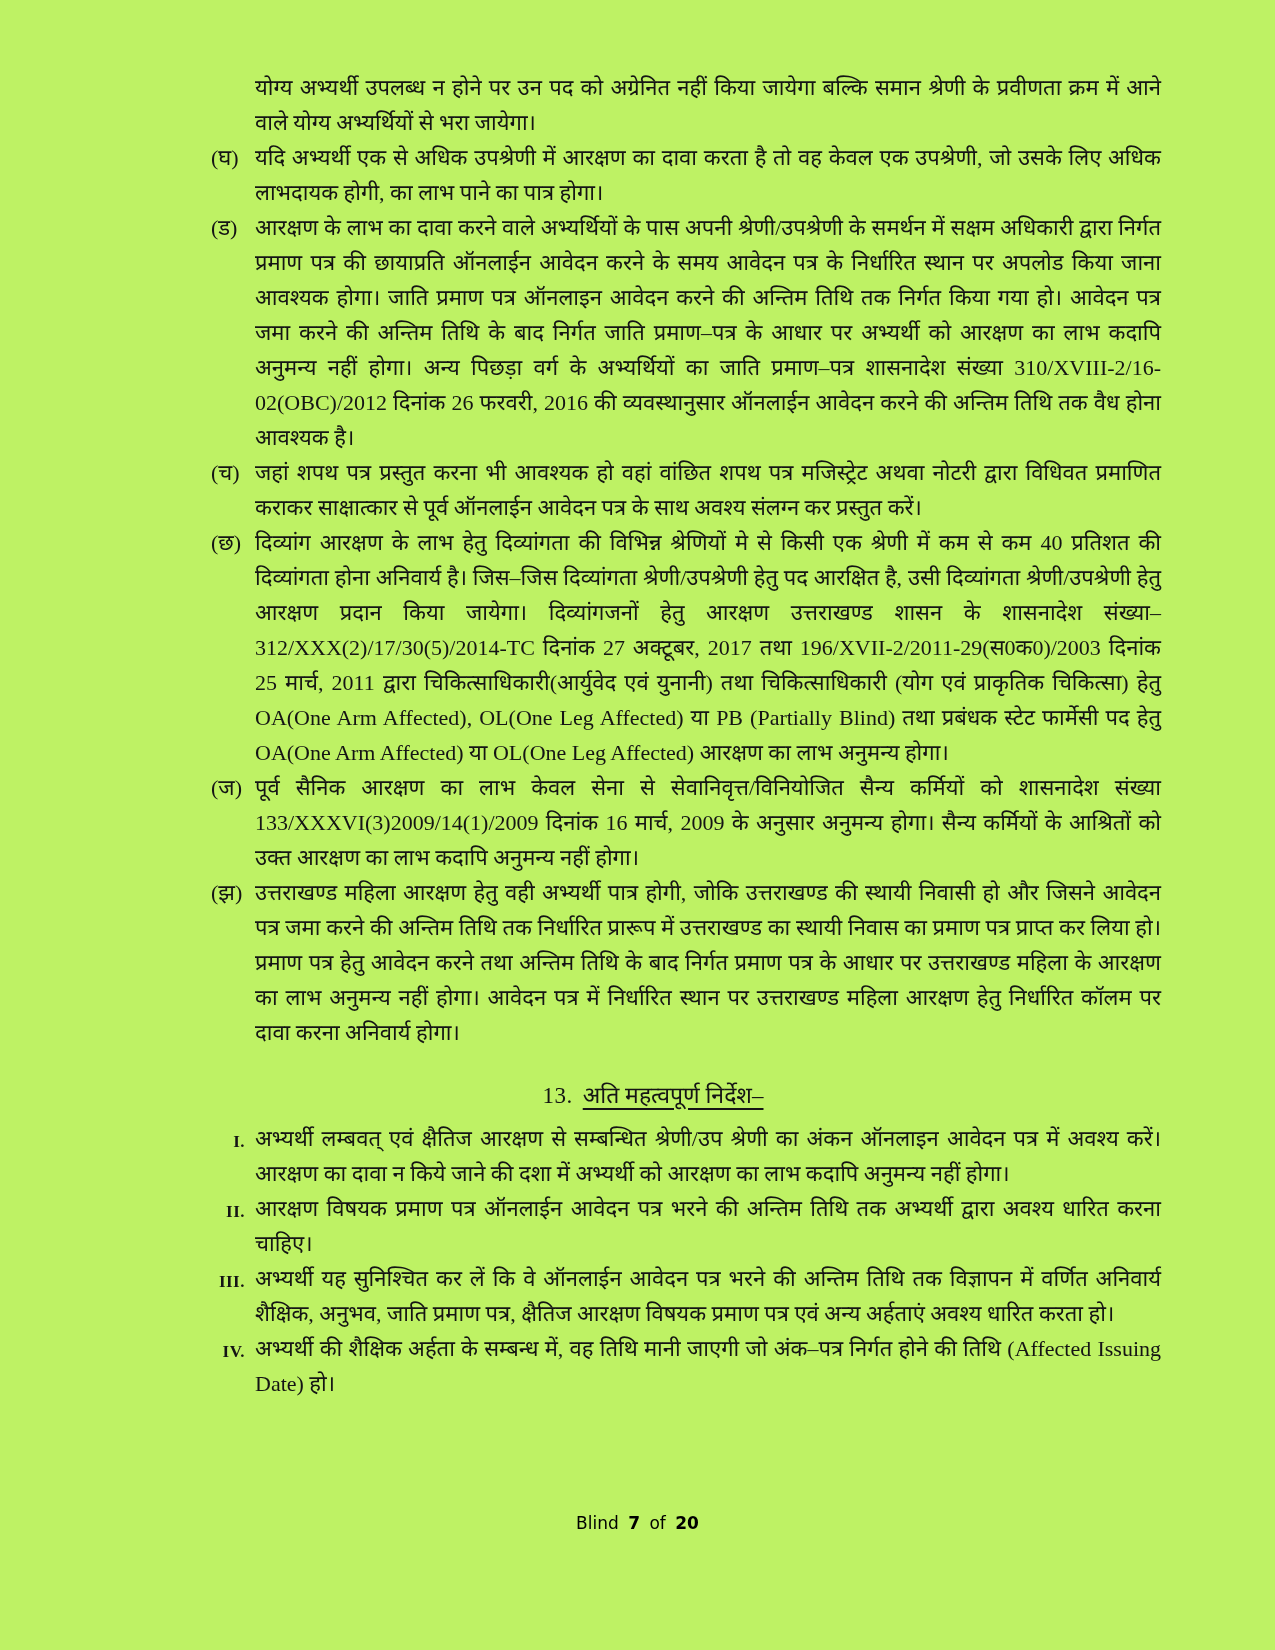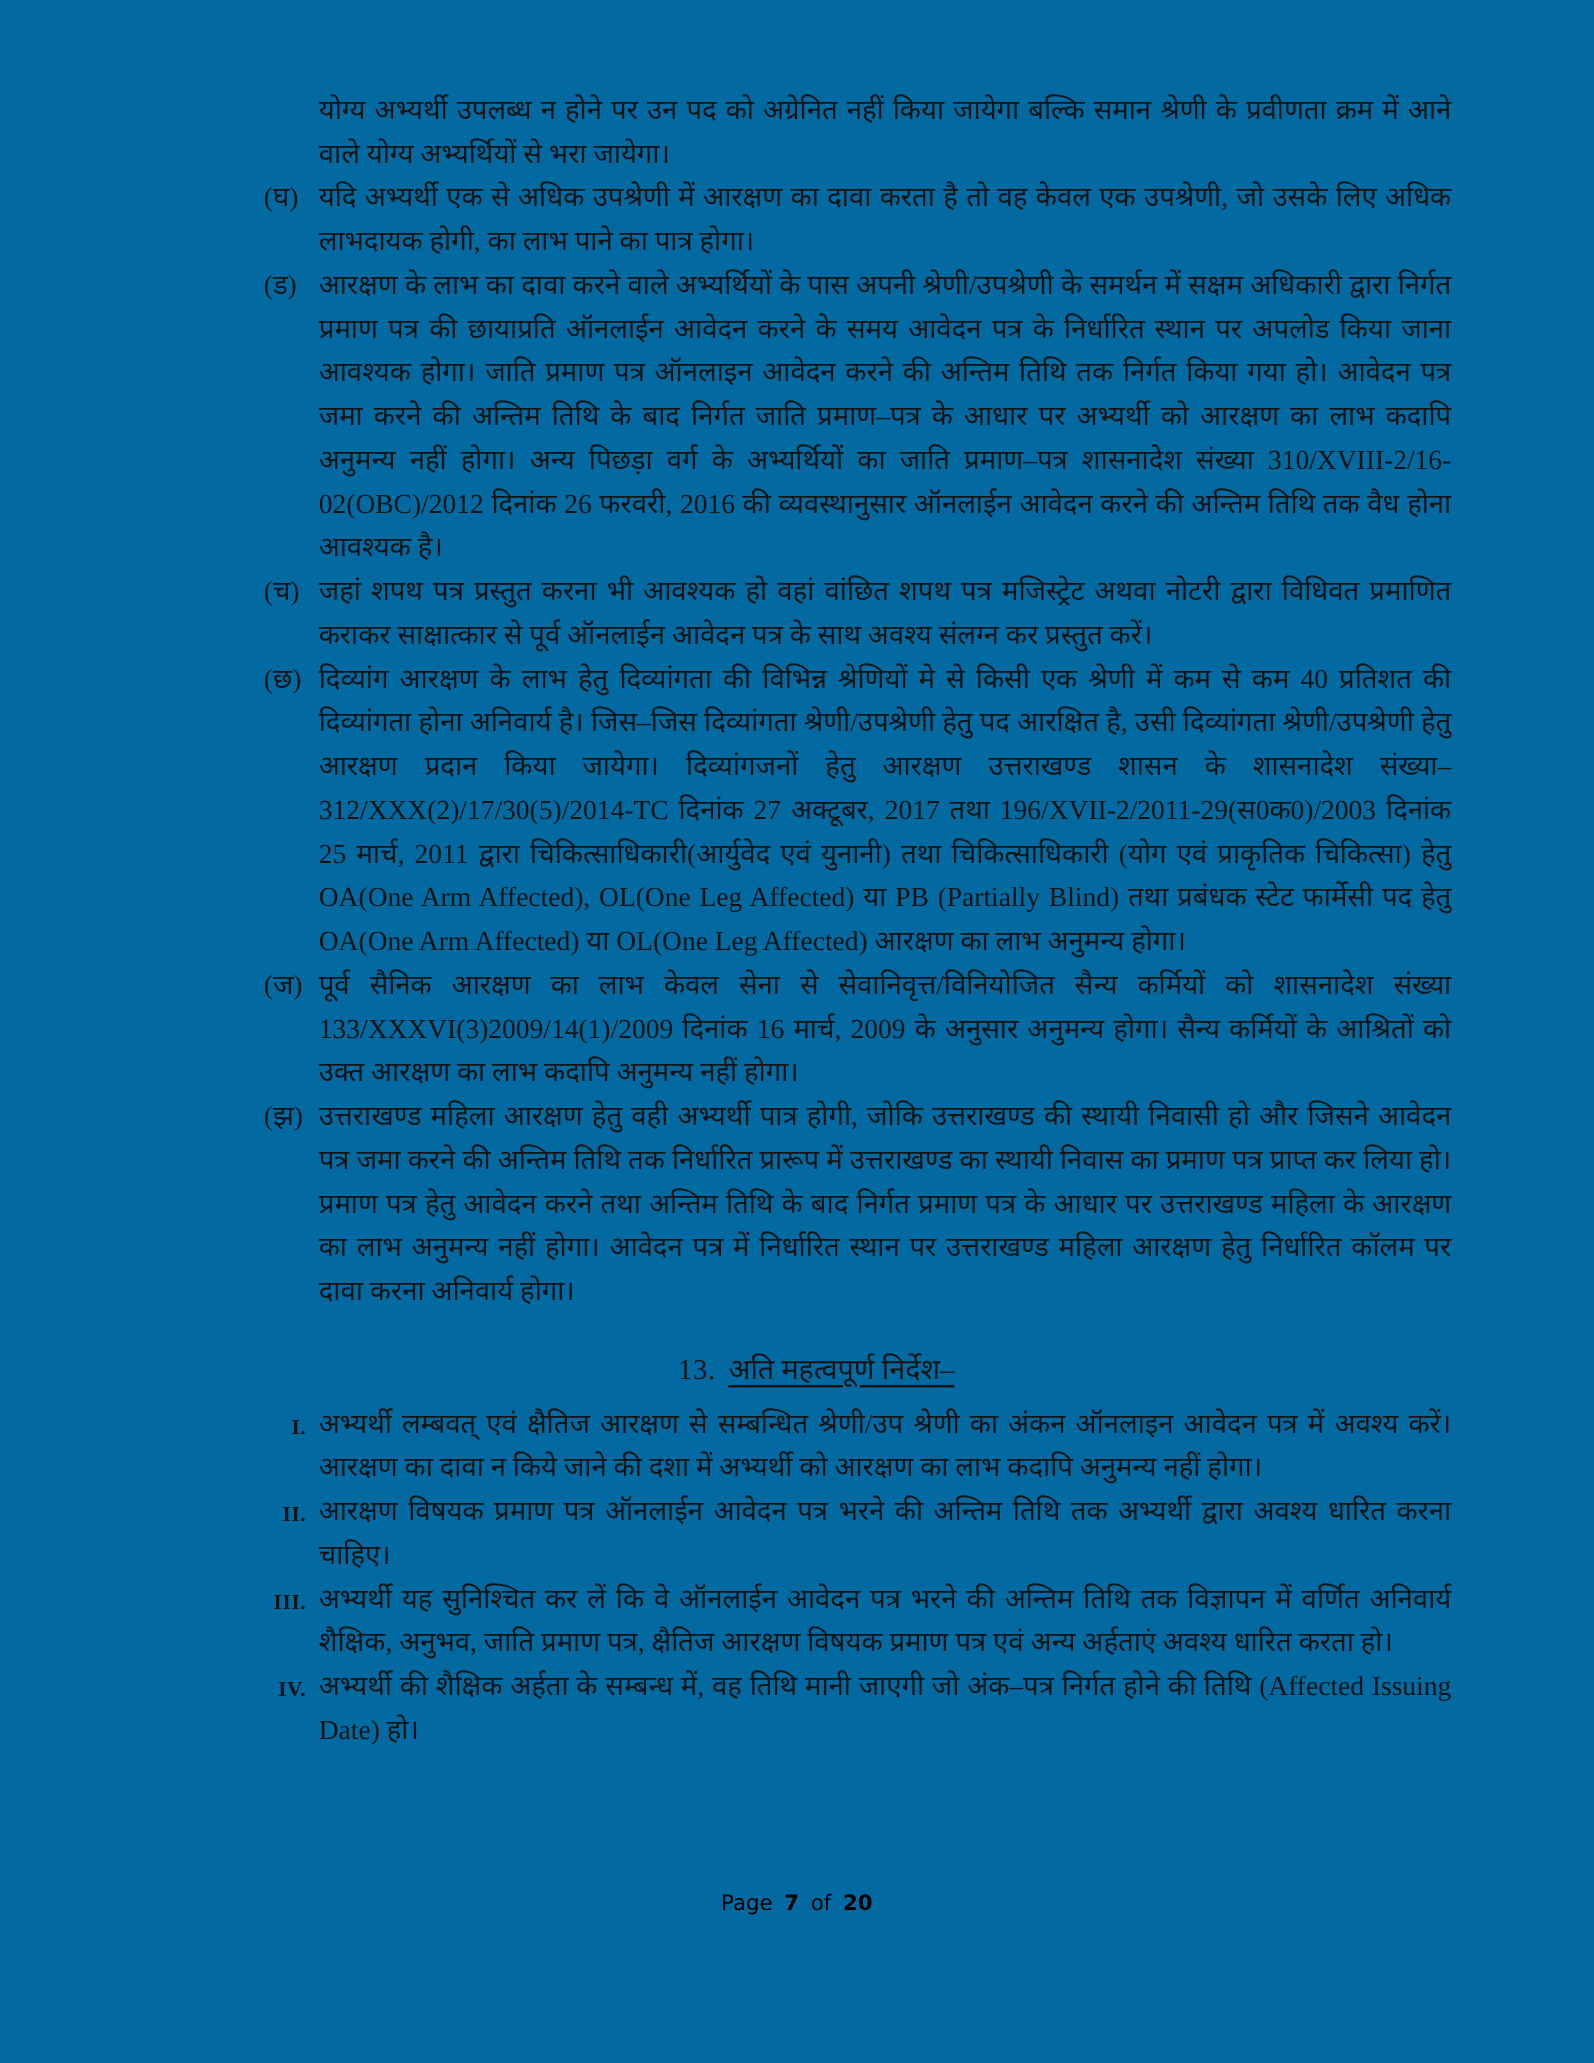--- a/index.html
+++ b/index.html
@@ -4,21 +4,21 @@
 <style>
   html, body {
     margin: 0;
     padding: 0;
     background: #ffffff;
   }
   .page {
     position: relative;
     width: 1275px;
     height: 1650px;
-    background: #0369a1;
+    background: #bef264;
     color: #141414;
     font-family: "Liberation Serif", "DejaVu Sans", serif;
     overflow: hidden;
   }
   
   .doc-body {
     position: absolute;
     left: 255px;
     top: 70px;
     width: 906px;
@@ -142,19 +142,19 @@
     </div>
 
     <div class="roman-item">
       <span class="rnum">IV.</span>
       <p class="para">अभ्यर्थी की शैक्षिक अर्हता के सम्बन्ध में, वह तिथि मानी जाएगी जो अंक–पत्र निर्गत होने की तिथि (Affected Issuing Date) हो।</p>
     </div>
 
   </div>
 
   <div class="footer">
-    <span class="fp">Page</span>
+    <span class="fp">Blind</span>
     <span class="fp num">7</span>
     <span class="fp">of</span>
     <span class="fp num">20</span>
   </div>
 
 </div>
 
 </body></html>

